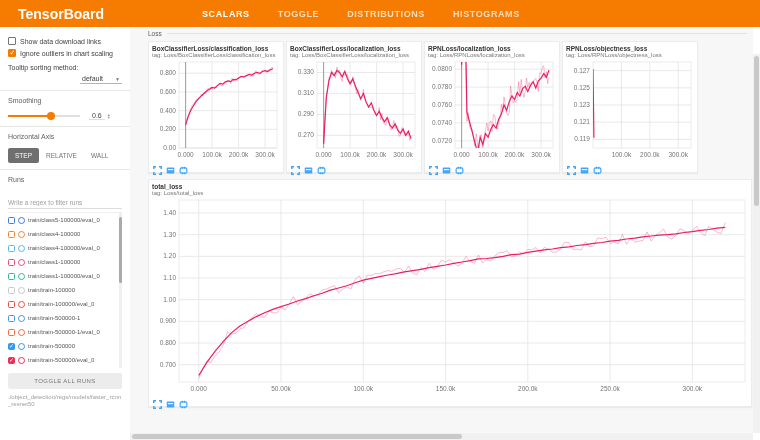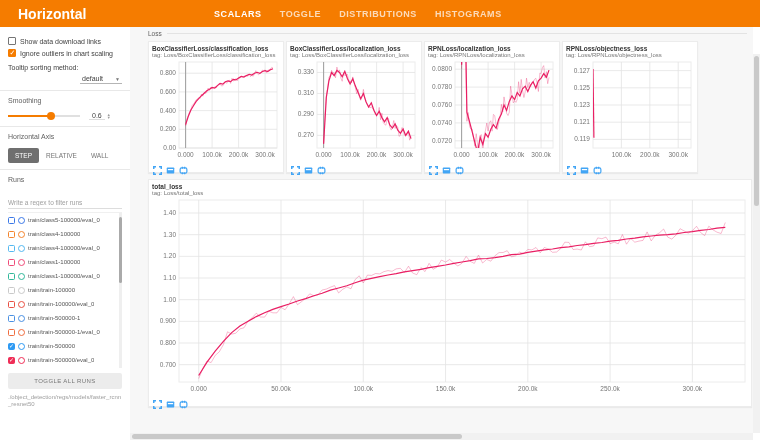--- a/index.html
+++ b/index.html
@@ -1,21 +1,21 @@
 <!DOCTYPE html>
 <html><head>
 <meta charset="utf-8">
 <style>
   * { box-sizing: border-box; margin: 0; padding: 0; }
   html,body { width:760px; height:440px; overflow:hidden; font-family:"Liberation Sans",sans-serif; background:#fff; position:relative; }
 
   
   .app-header { position:absolute; top:0; left:0; width:760px; height:27px; background:#f57c00; display:flex; align-items:center; z-index:5; }
   .app-title { color:#fff; font-size:14px; font-weight:bold; margin-left:18px; width:140px; }
-  .top-tabs { display:flex; gap:18px; margin-left:56px; }
+  .top-tabs { display:flex; gap:28px; margin-left:44px; }
   .tab { font-size:9px; font-weight:bold; letter-spacing:0.6px; color:rgba(255,255,255,0.72); cursor:pointer; }
   .tab.active { color:#fff; }
 
   
   .content { position:absolute; top:27px; left:0; right:0; bottom:0; }
   .sidebar { position:absolute; left:0; top:0; width:130px; bottom:0; background:#fff; padding:6px 8px 0 8px; z-index:2; }
   .main { position:absolute; left:130px; right:7px; top:0; bottom:7px; background:#f7f7f7; padding:2px 0 0 18px; overflow:hidden; }
 
   
   .cb-row { display:flex; align-items:center; gap:4px; margin:4px 0; cursor:pointer; }
@@ -70,21 +70,21 @@
   
   .vscroll { position:absolute; right:0; top:27px; bottom:7px; width:7px; background:#f1f1f1; }
   .vscroll-thumb { position:absolute; top:2px; left:1px; width:5px; height:150px; background:#c9c9c9; border-radius:3px; cursor:pointer; }
   .hscroll { position:absolute; left:130px; right:7px; bottom:0; height:7px; background:#f1f1f1; }
   .hscroll-thumb { position:absolute; top:1px; left:2px; height:5px; width:330px; background:#c9c9c9; border-radius:3px; cursor:pointer; }
 </style>
 </head>
 <body>
 
 <header class="app-header">
-  <div class="app-title">Horizontal</div>
+  <div class="app-title">TensorBoard</div>
   <nav class="top-tabs">
       <span class="tab active">SCALARS</span>
       <span class="tab">TOGGLE</span>
       <span class="tab">DISTRIBUTIONS</span>
       <span class="tab">HISTOGRAMS</span>
     </nav>
 </header>
 
 <div class="content">
 

